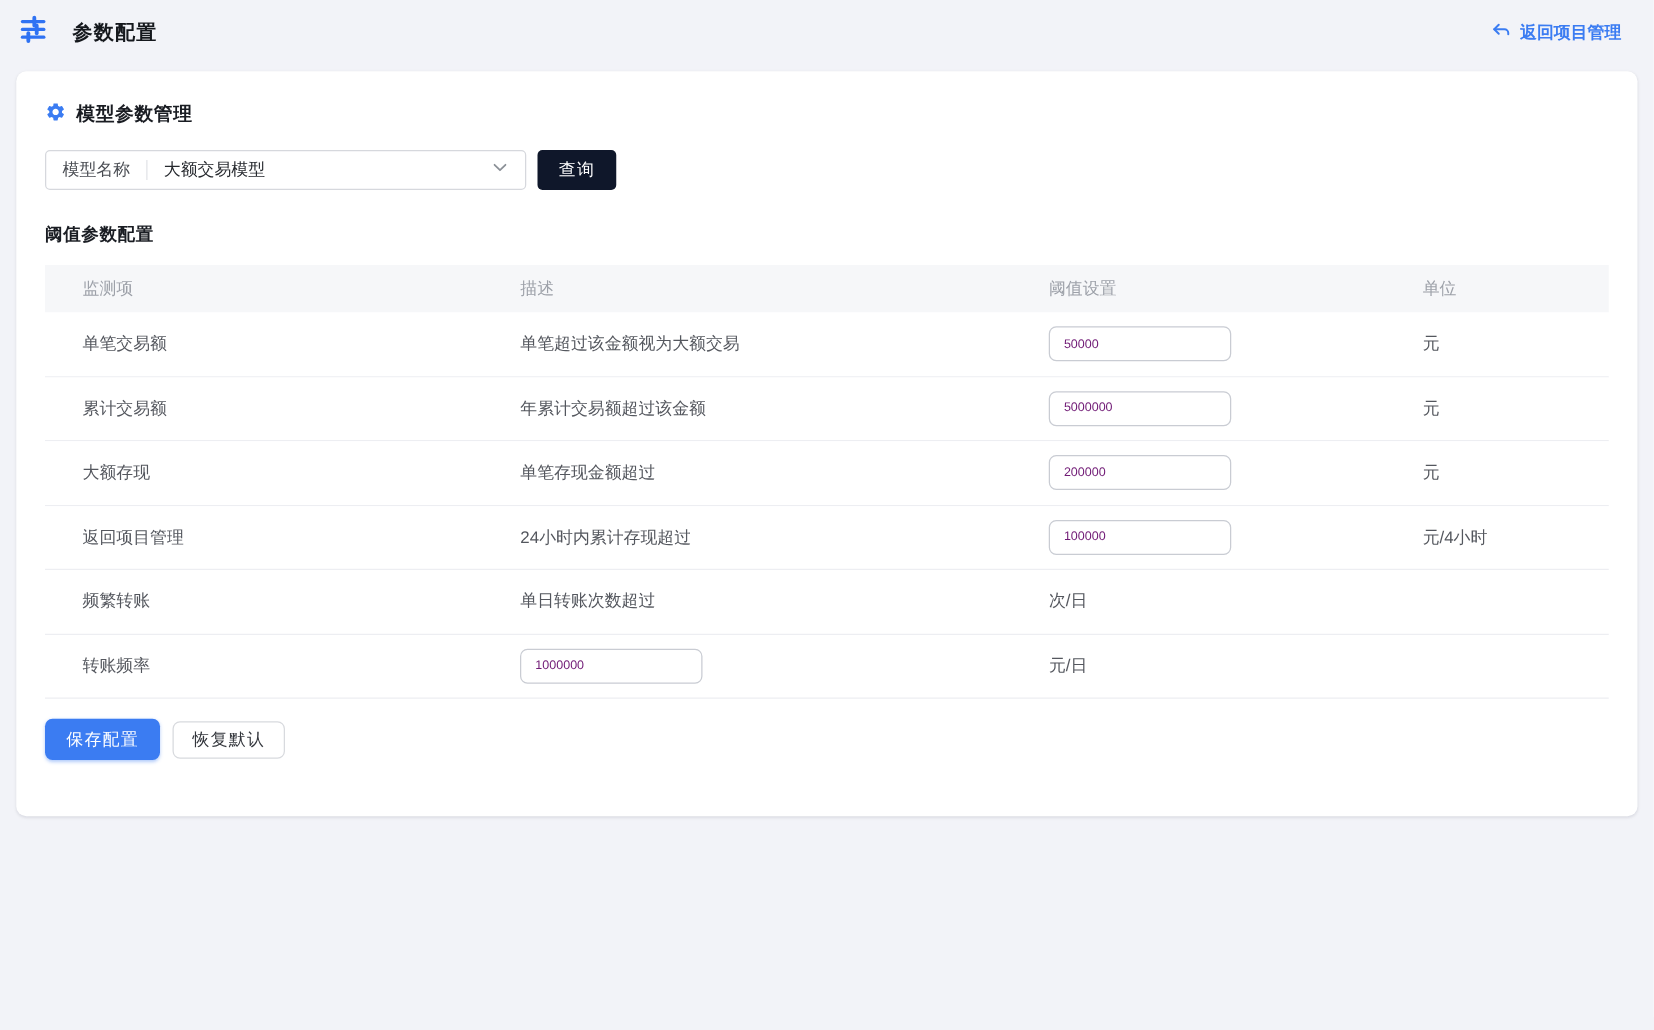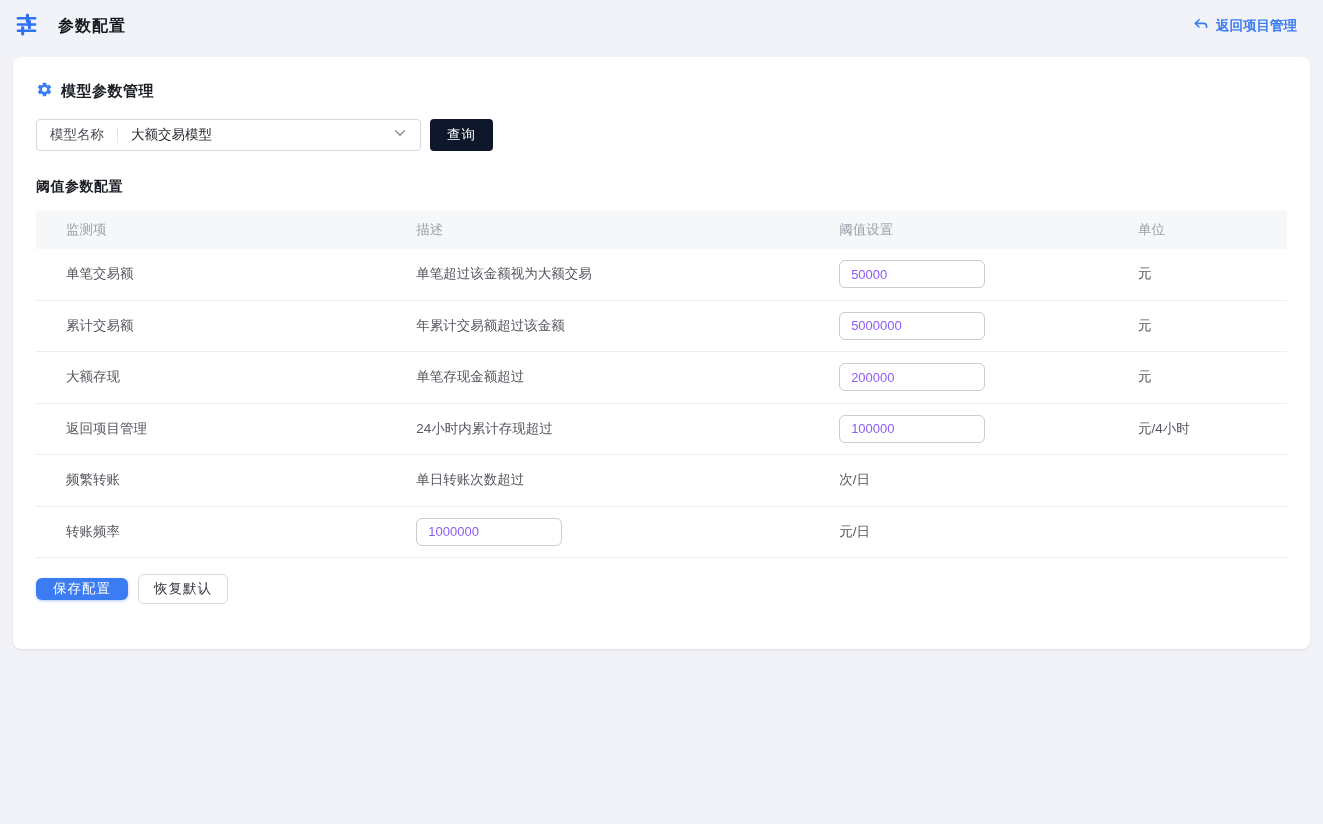--- a/index.html
+++ b/index.html
@@ -120,31 +120,31 @@
     color: #54575e;
     font-size: 13.5px;
     background: #fff;
   }
   .value-input {
     width: 146px;
     height: 28px;
     border: 1px solid #c9ccd3;
     border-radius: 6px;
     padding: 0 11px;
-    font-size: 13px;
-    color: #8b5cf6;
+    font-size: 10px;
+    color: #701a75;
     font-family: inherit;
     outline: none;
     background: #fff;
   }
 
   
   .actions { margin-top: 16px; display: flex; align-items: center; gap: 10px; }
   .btn-save {
-    height: 22px;
+    height: 33px;
     padding: 0 17px;
     border: none;
     border-radius: 6px;
     background: #3b7cf2;
     color: #fff;
     box-shadow: 0 1px 3px rgba(59,124,242,.4);
   }
   .btn-restore {
     height: 30px;
     padding: 0 15px;

